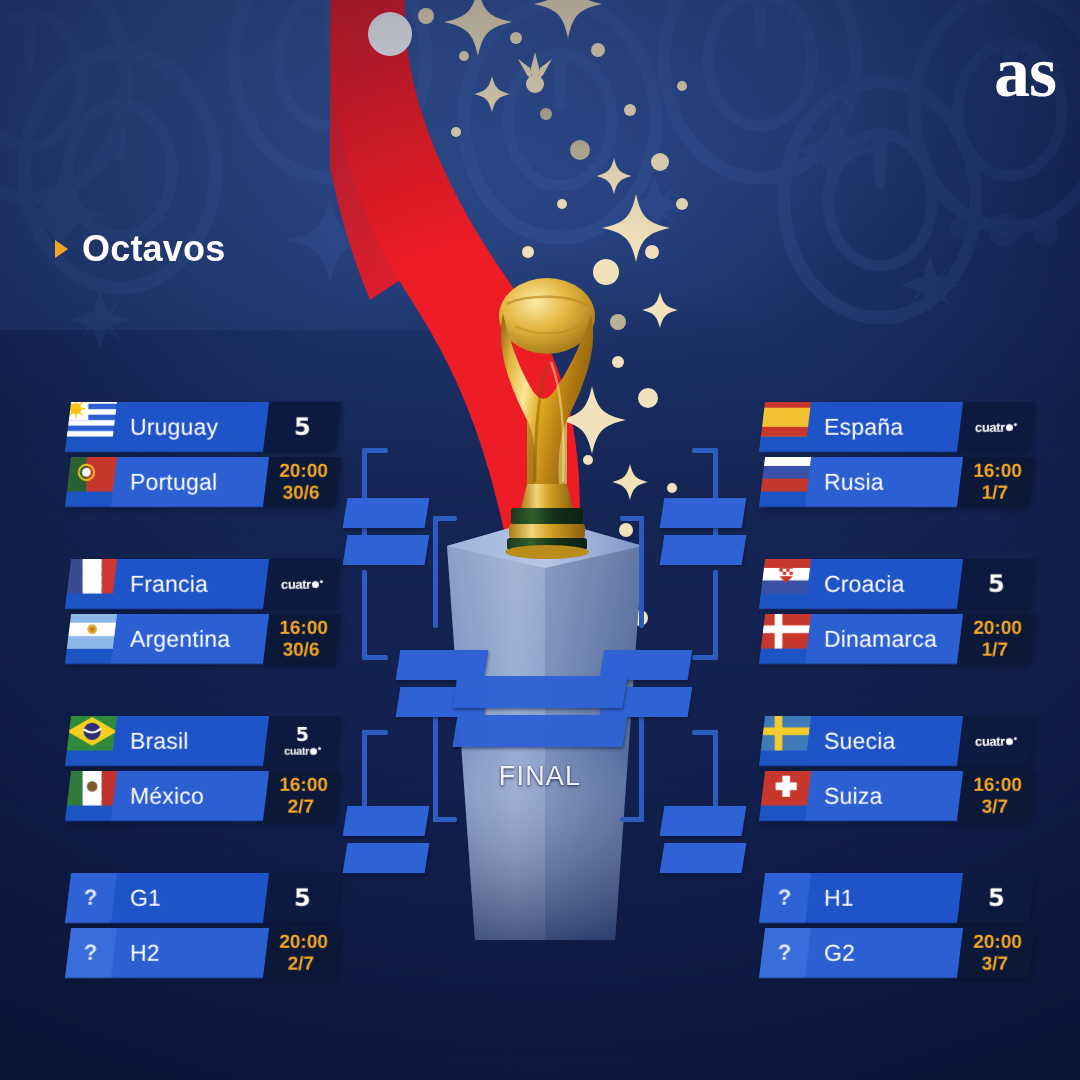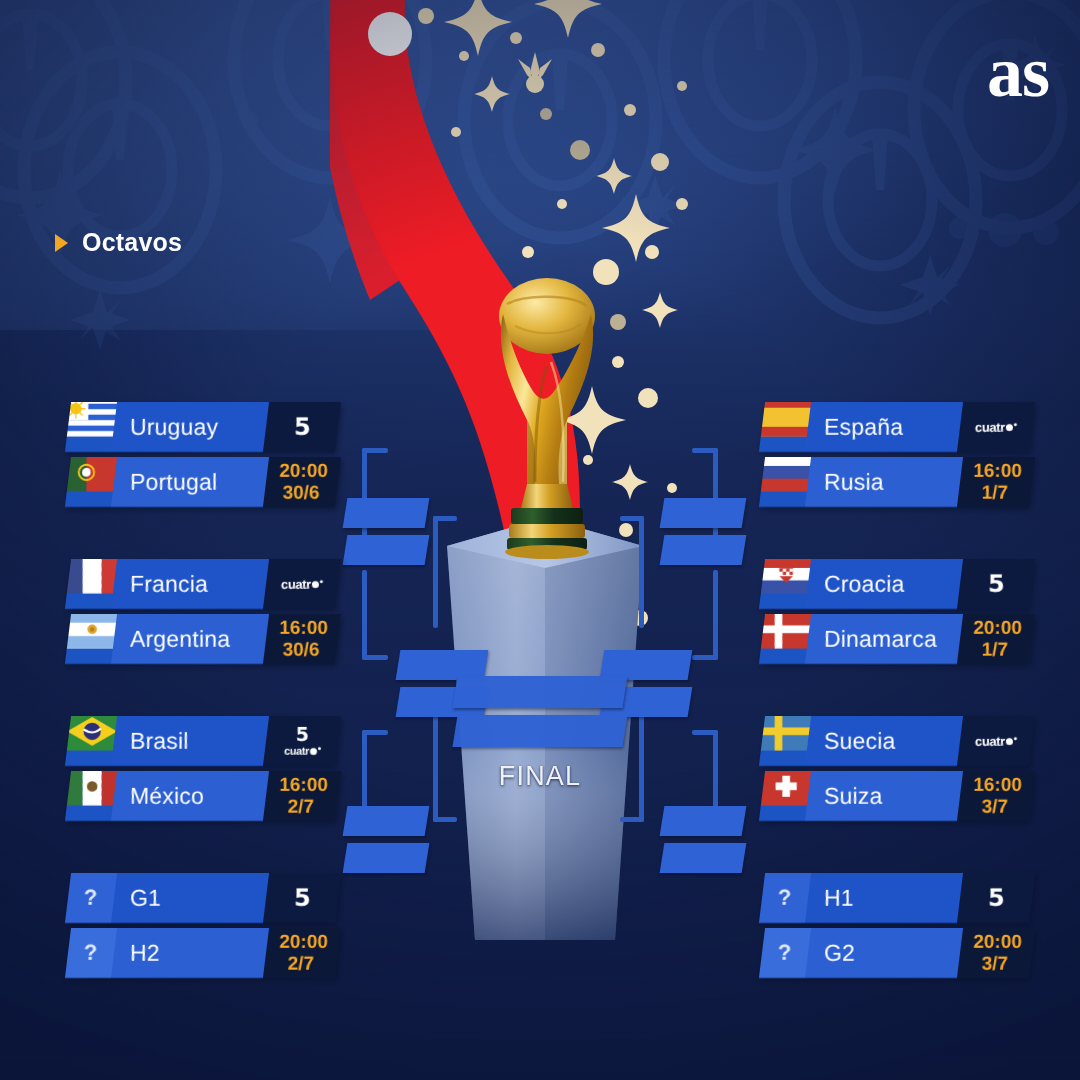--- a/index.html
+++ b/index.html
@@ -29,28 +29,28 @@
     background:linear-gradient(180deg, rgba(14,27,70,0) 0%, rgba(14,27,70,.45) 45%, rgba(12,24,64,.75) 100%);
   }
   .swoosh,.sparkles,.trophy-wrap{position:absolute;pointer-events:none;}
   .swoosh{left:330px;top:-10px;width:420px;height:560px;}
   .sparkles{left:330px;top:-10px;width:470px;height:700px;}
   .trophy-wrap{left:455px;top:270px;width:185px;height:300px;}
   .pedestal{position:absolute;left:425px;top:510px;width:240px;height:430px;pointer-events:none;}
 
   
   .logo-as{
-    position:absolute;right:31px;top:36px;
+    position:absolute;right:24px;top:36px;
     font-family:"Liberation Serif","DejaVu Serif",serif;
     font-size:72px;line-height:72px;font-weight:700;color:#ffffff;letter-spacing:-1px;
   }
   .titles{position:absolute;left:55px;top:228px;}
   .title-row{display:flex;align-items:center;gap:14px;margin-bottom:8px;}
   .tri{width:0;height:0;border-left:13px solid #f5a623;border-top:9px solid transparent;border-bottom:9px solid transparent;flex:none;}
-  .t-main{color:#ffffff;font-size:25px;font-weight:700;letter-spacing:.2px;}
+  .t-main{color:#ffffff;font-size:36px;font-weight:700;letter-spacing:.2px;}
   .t-sub{color:#f2f4fa;font-size:29px;font-weight:400;letter-spacing:.2px;}
 
   
   .col{position:absolute;width:270px;}
   .col-left{left:68px;}
   .col-right{left:762px;}
   .match{position:relative;margin-bottom:0;}
   .match + .match{margin-top:52px;}
   .row{
     position:relative;height:50px;display:flex;align-items:stretch;

